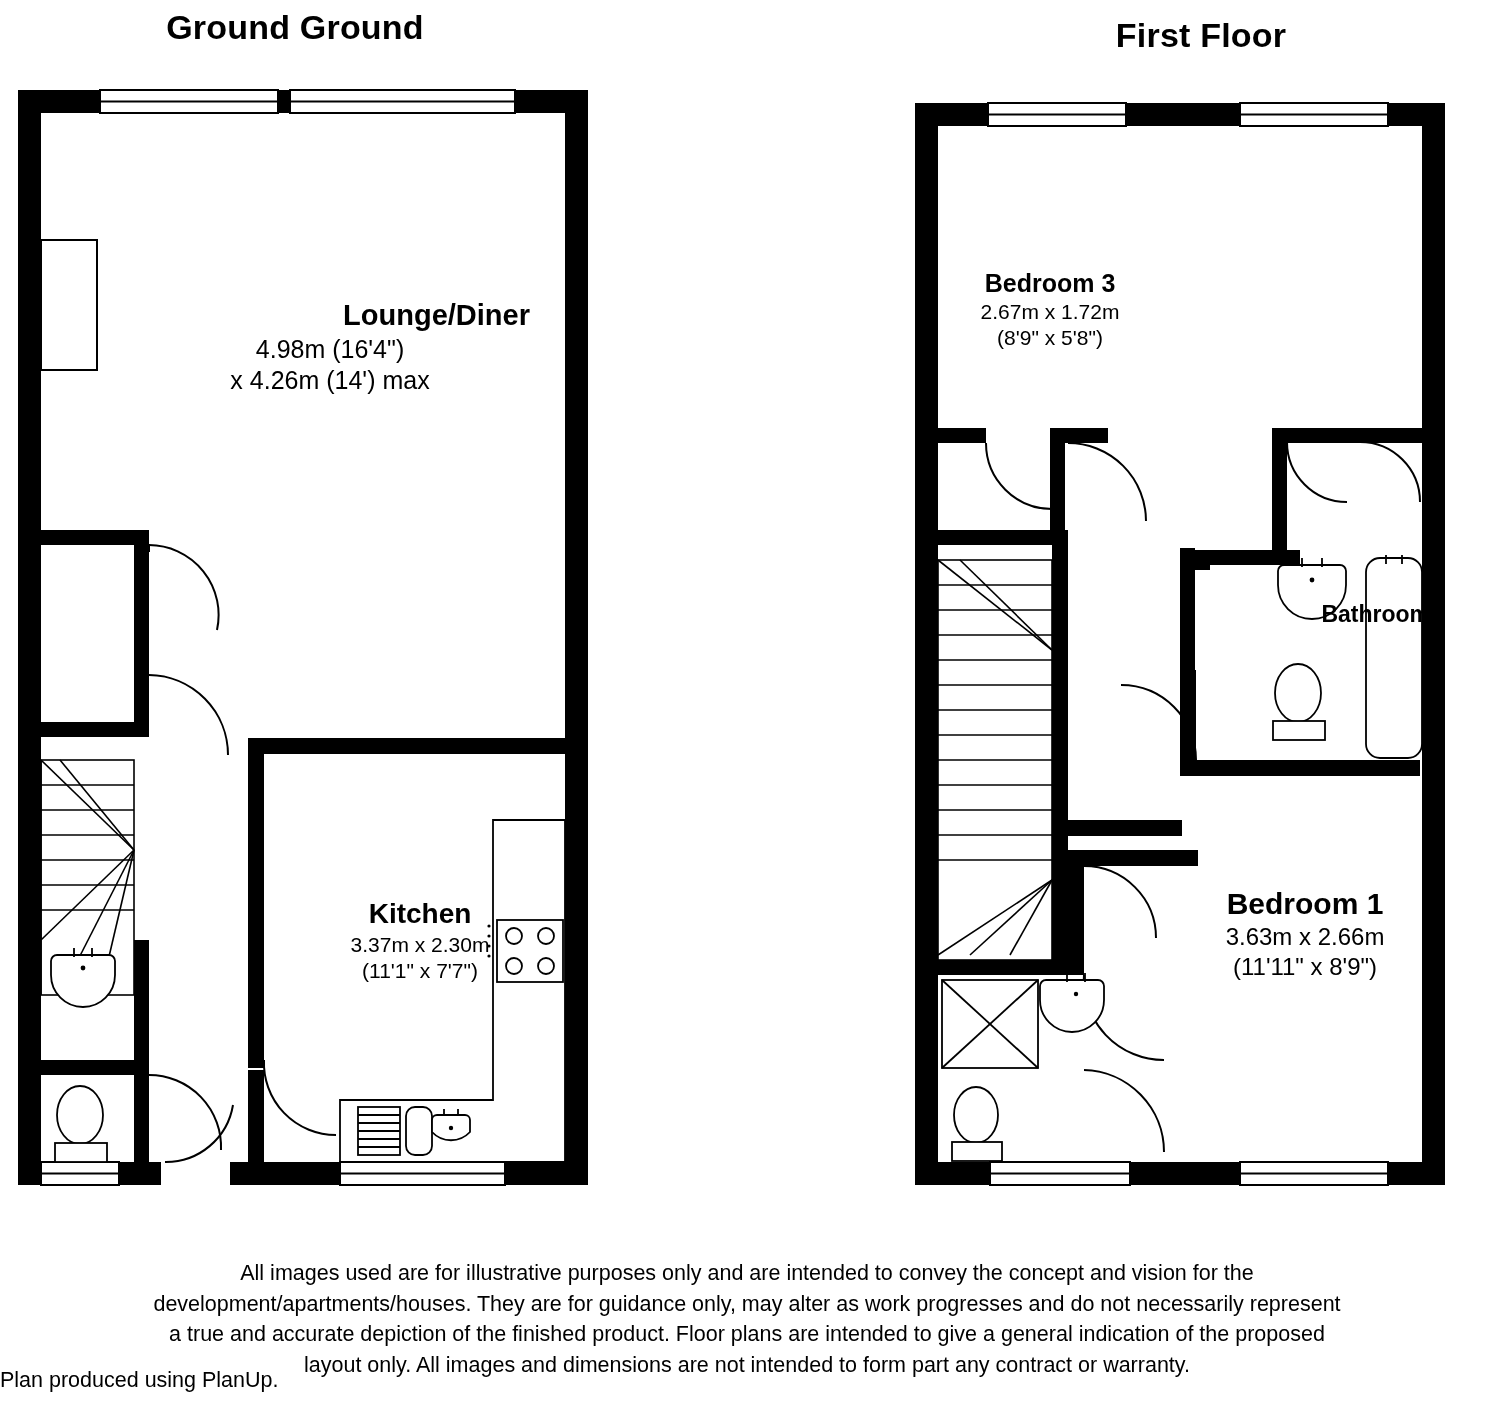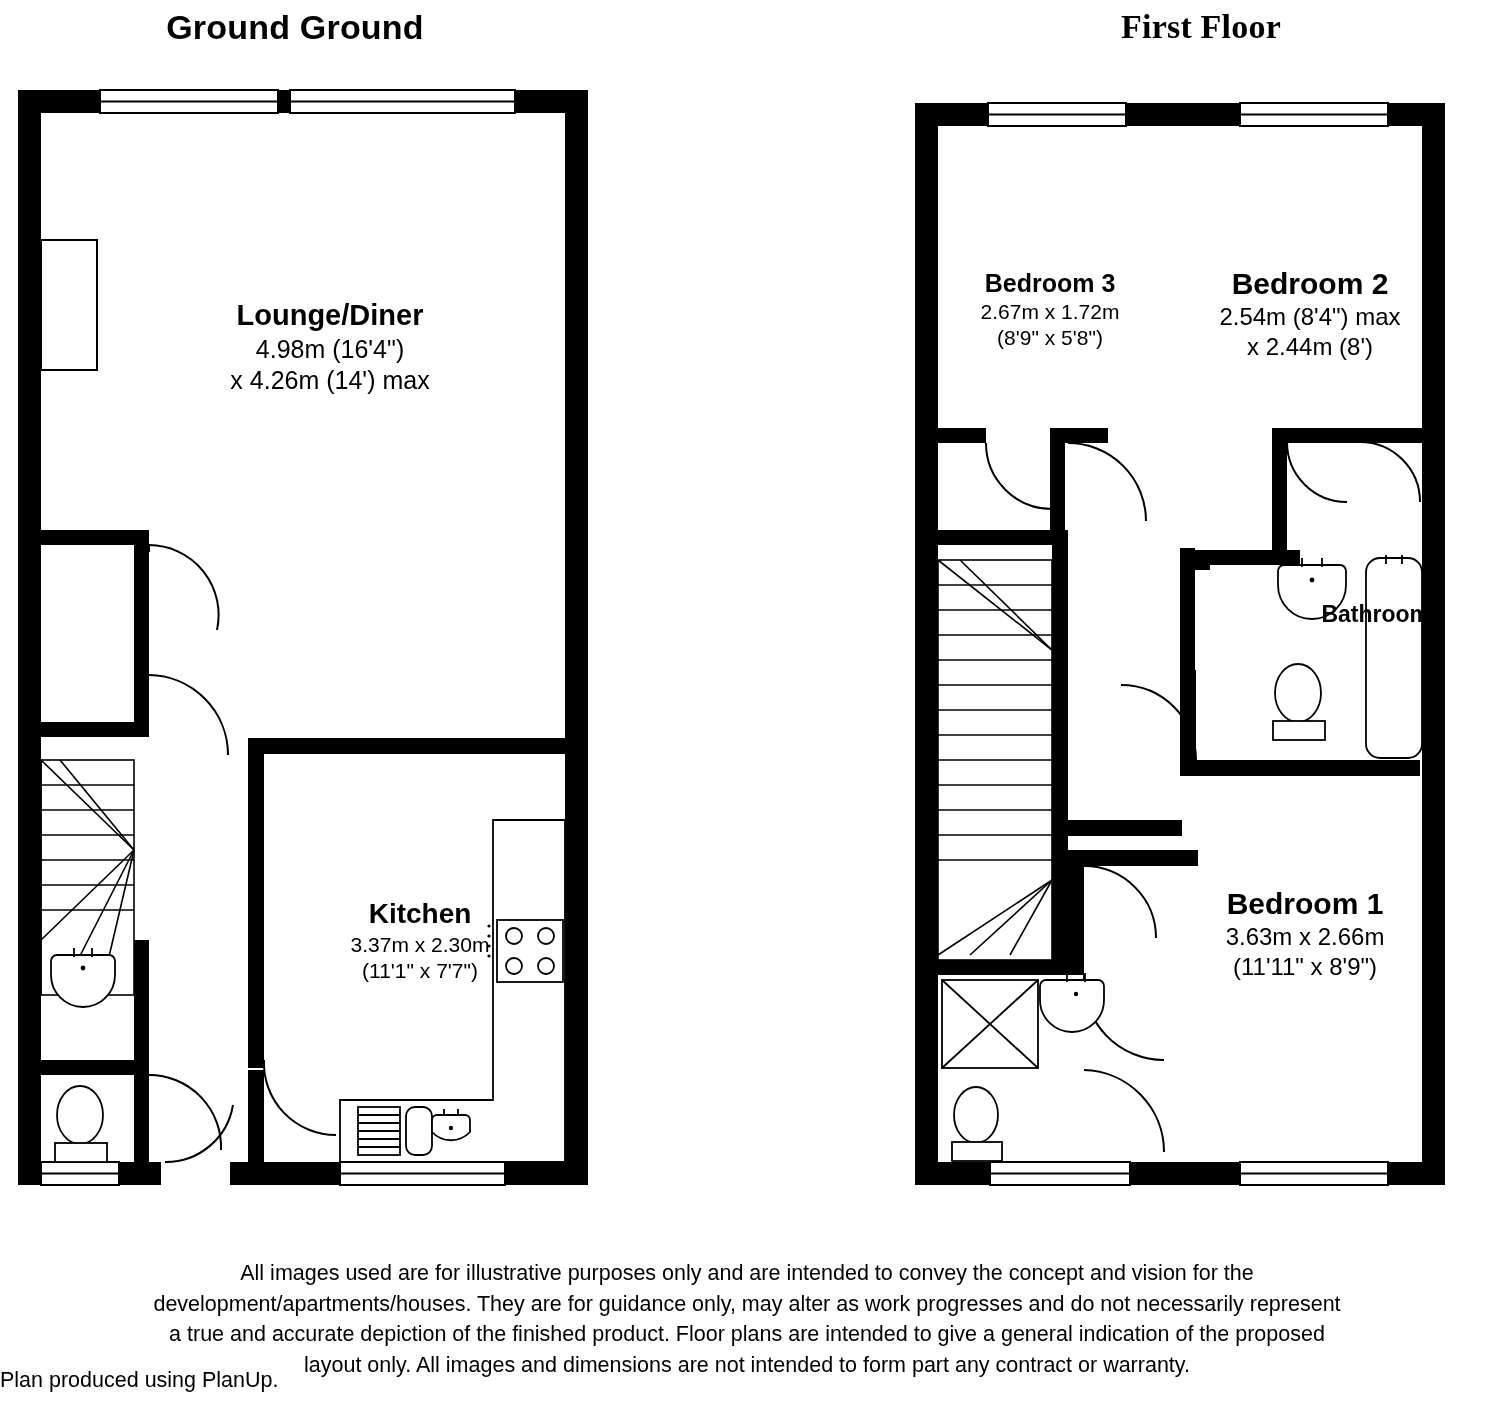--- a/index.html
+++ b/index.html
@@ -21,39 +21,39 @@
   }
   .floor-title {
     position: absolute;
     font-size: 34px;
     font-weight: bold;
     letter-spacing: 0.2px;
     white-space: nowrap;
     text-align: center;
   }
   #ground-title { left: 150px; top: 8px; width: 290px; }
-  #first-title  { left: 1056px; top: 8px; width: 290px; font-family: Liberation Serif, serif; }
+  #first-title  { left: 1056px; top: 16px; width: 290px; }
 
   .label {
     position: absolute;
     text-align: center;
     line-height: 1.24;
     white-space: nowrap;
   }
   .label .name {
     font-weight: bold;
     display: block;
   }
   .label .dim {
     display: block;
   }
 
   
   .lbl-lounge { left: 130px; top: 298px; width: 400px; }
-  .lbl-lounge .name { font-size: 29px; }
+  .lbl-lounge .name { font-size: 29px; text-align: right; }
   .lbl-lounge .dim { font-size: 25px; }
 
   .lbl-kitchen { left: 280px; top: 897px; width: 280px; }
   .lbl-kitchen .name { font-size: 28px; }
   .lbl-kitchen .dim { font-size: 21px; }
 
   .lbl-bed3 { left: 920px; top: 268px; width: 260px; }
   .lbl-bed3 .name { font-size: 25px; }
   .lbl-bed3 .dim { font-size: 21px; }
 
@@ -309,25 +309,20 @@
     <span class="dim">3.37m x 2.30m</span>
     <span class="dim">(11'1" x 7'7")</span>
   </div>
 
   <div class="label lbl-bed3">
     <span class="name">Bedroom 3</span>
     <span class="dim">2.67m x 1.72m</span>
     <span class="dim">(8'9" x 5'8")</span>
   </div>
 
-  <div class="label lbl-bed2">
-    <span class="name">Bedroom 2</span>
-    <span class="dim">2.54m (8'4") max</span>
-    <span class="dim">x 2.44m (8')</span>
-  </div>
 
   <div class="label lbl-bath">
     <span class="name">Bathroom</span>
   </div>
 
   <div class="label lbl-bed1">
     <span class="name">Bedroom 1</span>
     <span class="dim">3.63m x 2.66m</span>
     <span class="dim">(11'11" x 8'9")</span>
   </div>

